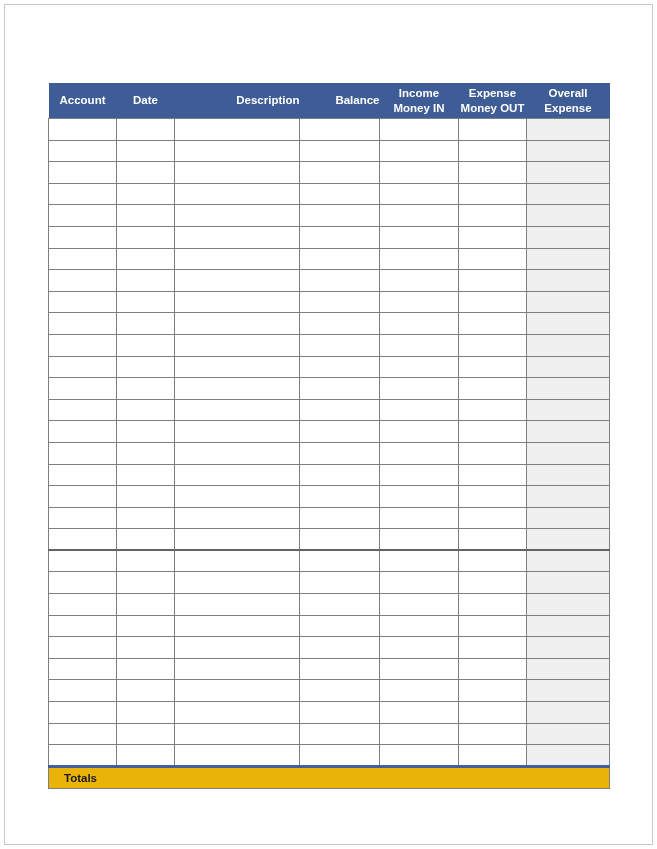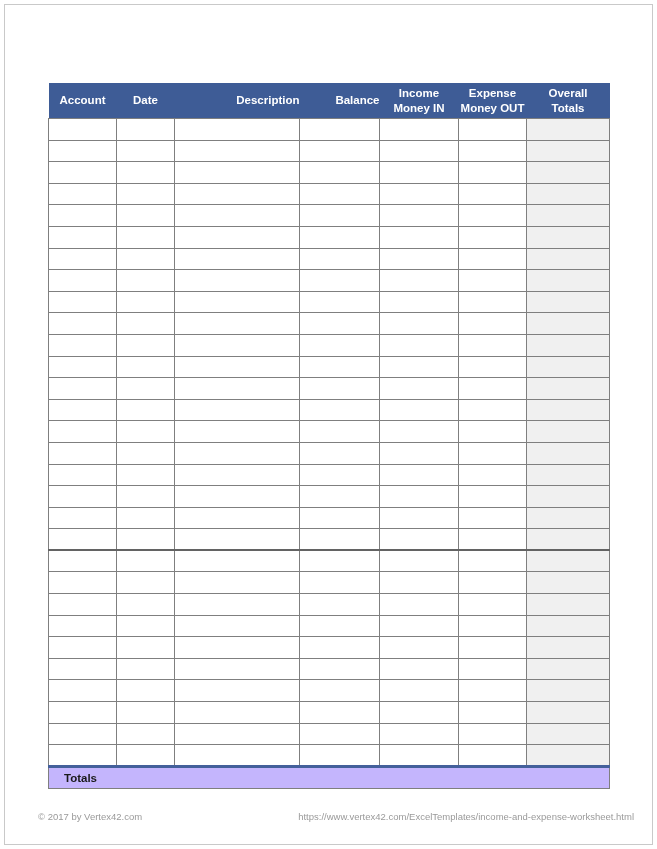--- a/index.html
+++ b/index.html
@@ -52,21 +52,21 @@
   table.sheet thead th.al-l { text-align: right; padding-left: 5px; }
   table.sheet tbody tr { height: 21.6px; }
   table.sheet tbody td {
     border: 1px solid #7f7f7f;
     background: #ffffff;
     padding: 0;
   }
   table.sheet tbody td.shade { background: #f0f0f0; }
   table.sheet tbody tr.thick td { border-bottom: 2px solid #636363; }
   table.sheet tfoot td {
-    background: #c4b5fd;
+    background: #eab308;
     border: 1px solid #7f7f7f;
     border-top: 3px solid #44609b;
     height: 20px;
     vertical-align: middle;
     padding: 0 0 0 15px;
     font-size: 11.5px;
     font-weight: bold;
     color: #1a1a1a;
   }
   .footer {
@@ -101,21 +101,21 @@
       <tr>
         <th class="al-c">Account</th>
         <th class="al-c">Date</th>
         <th class="al-l">Description</th>
         <th class="al-l">Balance</th>
         <th class="al-c">Income
 Money IN</th>
         <th class="al-c">Expense
 Money OUT</th>
         <th class="al-c">Overall
-Totals</th>
+Expense</th>
       </tr>
     </thead>
     <tbody id="sheet-body">
         <tr>
           <td></td>
           <td></td>
           <td></td>
           <td></td>
           <td></td>
           <td></td>
@@ -383,18 +383,14 @@
           <td class="shade"></td>
         </tr>
       </tbody>
     <tfoot>
       <tr>
         <td colspan="7">Totals</td>
       </tr>
     </tfoot>
   </table>
 
-  <div class="footer">
-    <span>© 2017 by Vertex42.com</span>
-    <span>https://www.vertex42.com/ExcelTemplates/income-and-expense-worksheet.html</span>
-  </div>
 
 </div>
 
 </body></html>

